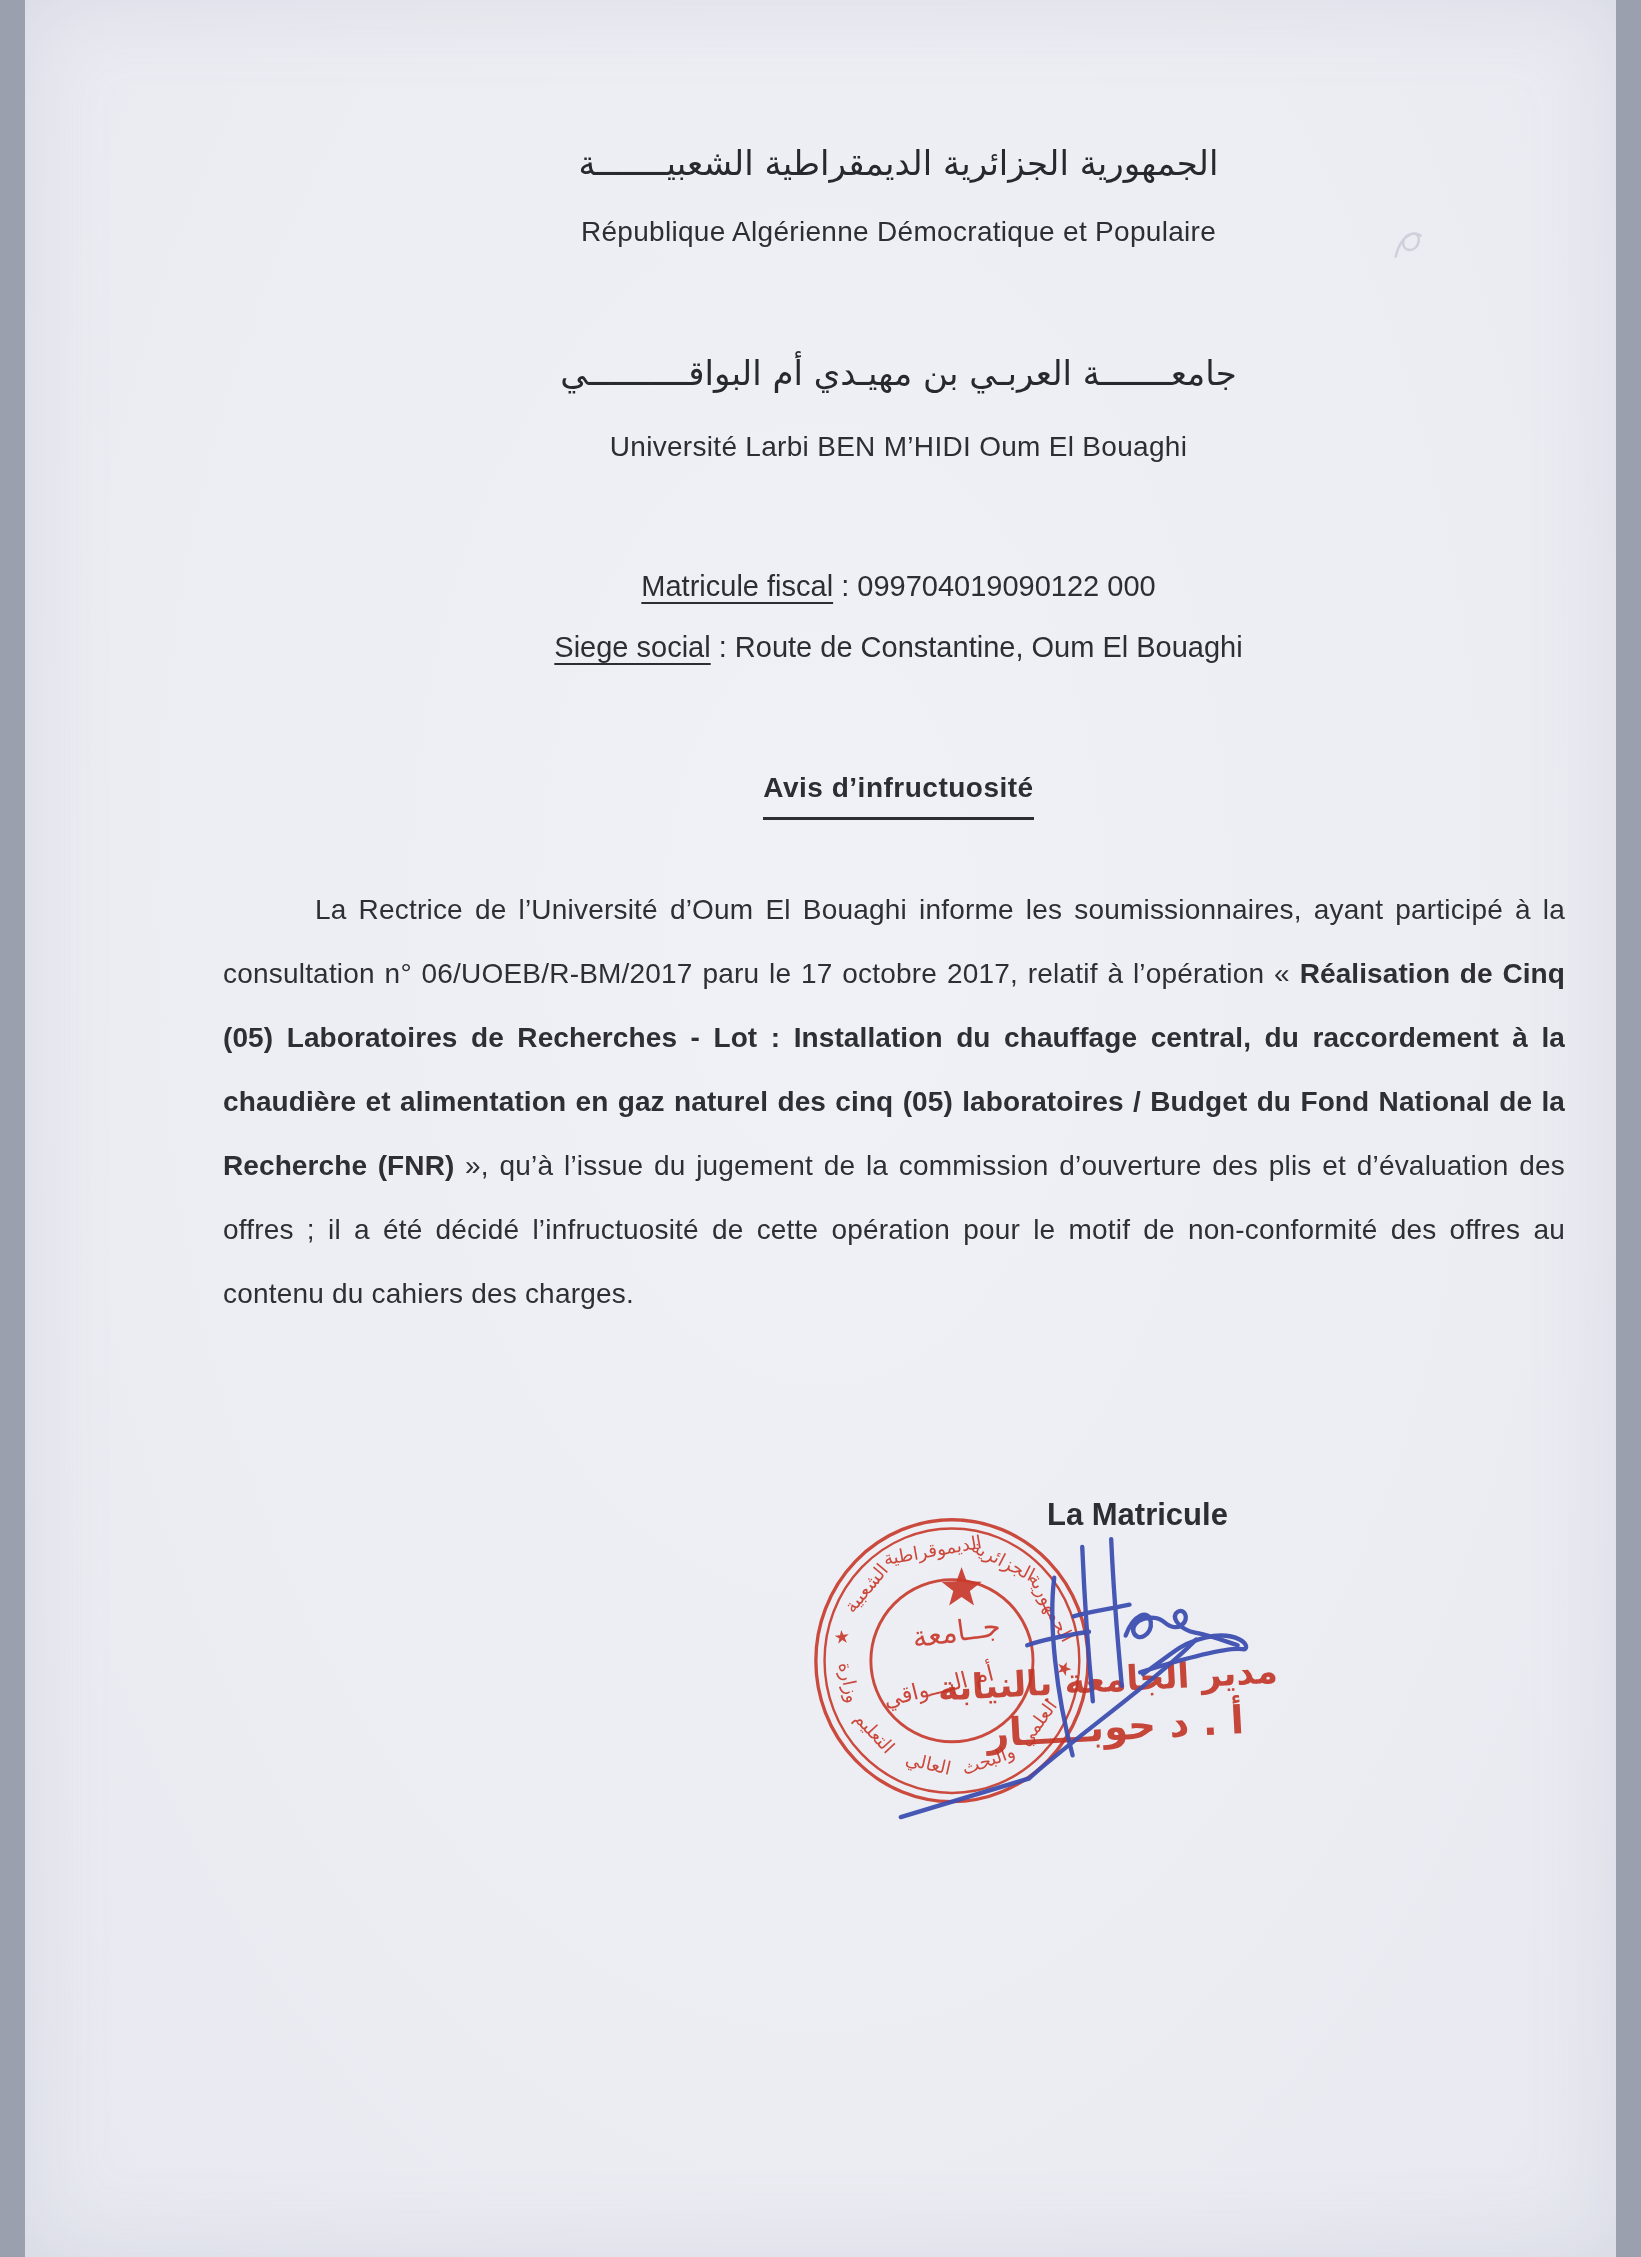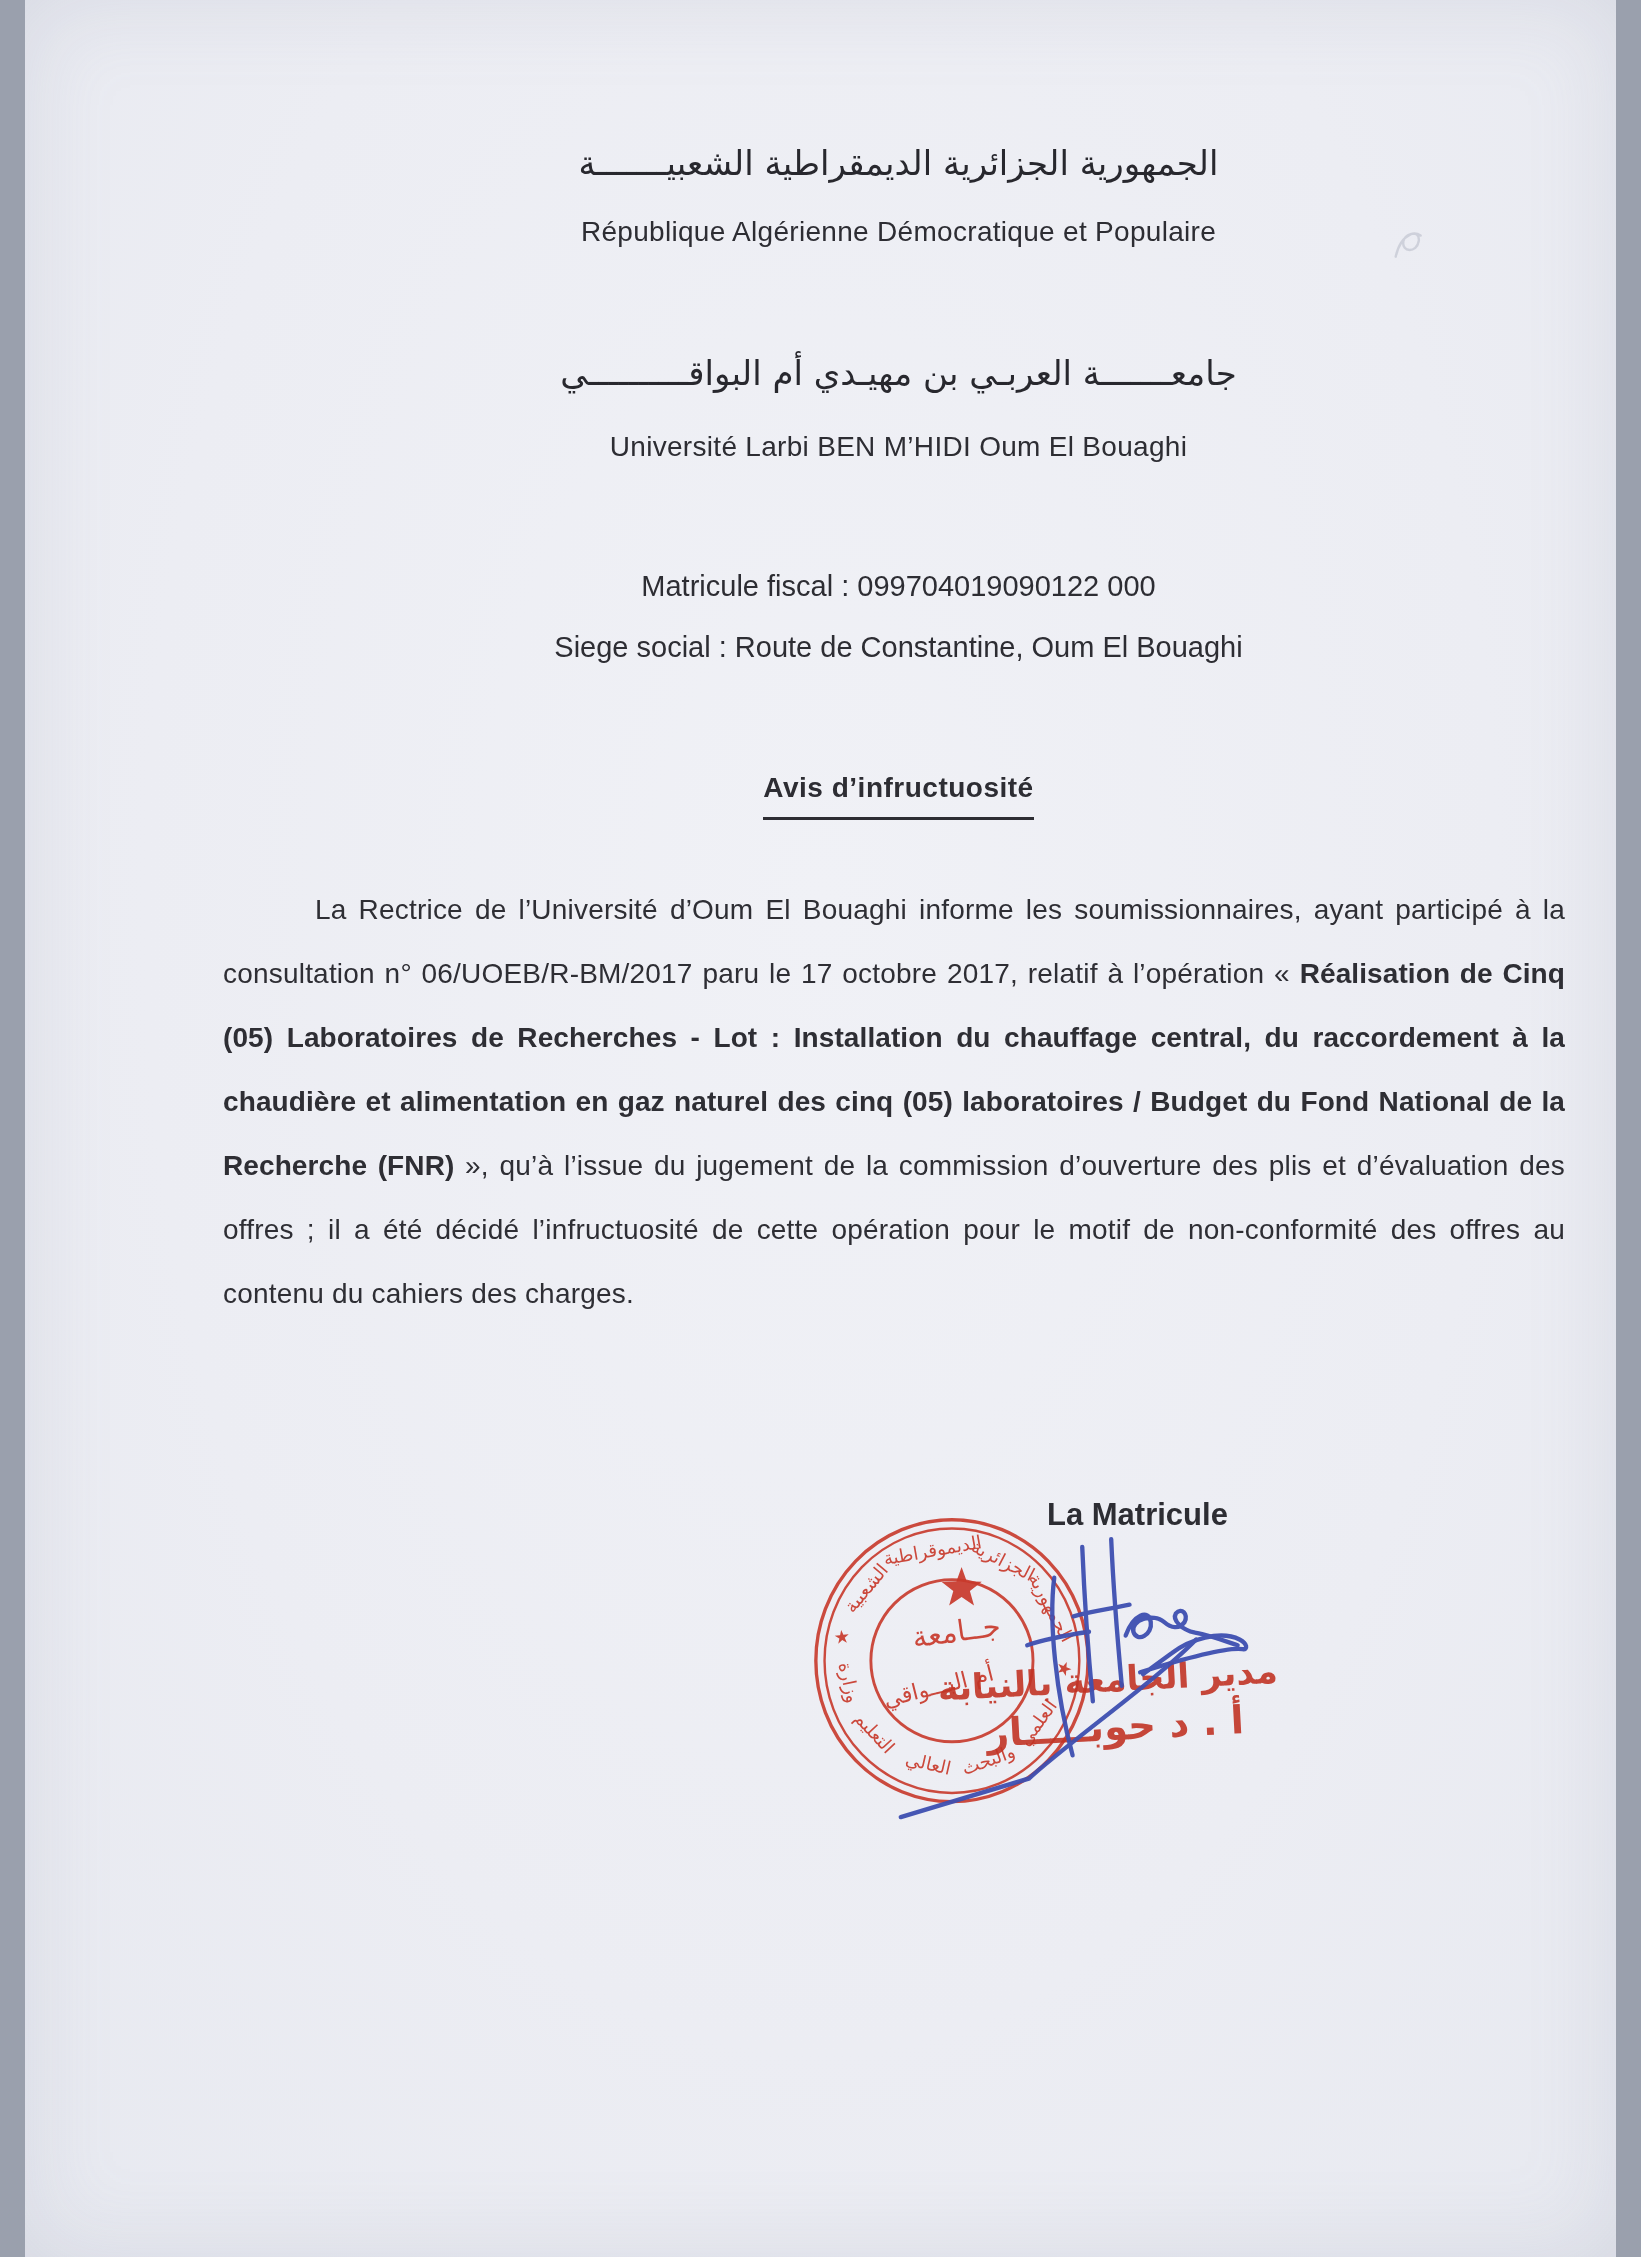--- a/index.html
+++ b/index.html
@@ -11,21 +11,21 @@
     background-image: radial-gradient(ellipse at 50% 40%, #f0f1f6 0%, #ecedf3 60%, #e7e9f0 100%);
     box-shadow: inset 0 0 87px rgba(140,146,168,.18);
     overflow:hidden;
     font-family:"Liberation Sans", sans-serif;
     color:#2d2d33;
   }
   .cline { position:absolute; left:106px; width:1535px; text-align:center; white-space:nowrap; }
   .arabic { font-family:"DejaVu Sans", sans-serif; font-size:34px; color:#28282e; }
   .french { font-size:28px; letter-spacing:0.3px; }
   .ident  { font-size:29px; }
-  .ident .lbl { text-underline-offset:5.8px; text-decoration-thickness:1.9px; }
+  .ident .lbl { text-decoration:underline; text-underline-offset:5.8px; text-decoration-thickness:1.9px; }
   .title-wrap { position:absolute; left:106px; width:1535px; top:772px; text-align:center; }
   .doc-title {
     display:inline-block; font-size:28px; font-weight:bold; letter-spacing:0.5px;
     border-bottom:3.9px solid #2d2d33; padding-bottom:13px;
   }
   .body-par {
     position:absolute; left:198px; top:850px; width:1342px;
     font-size:28px; line-height:64px; text-align:justify; text-indent:92px;
     color:#2e2e34; letter-spacing:0.2px;
   }

